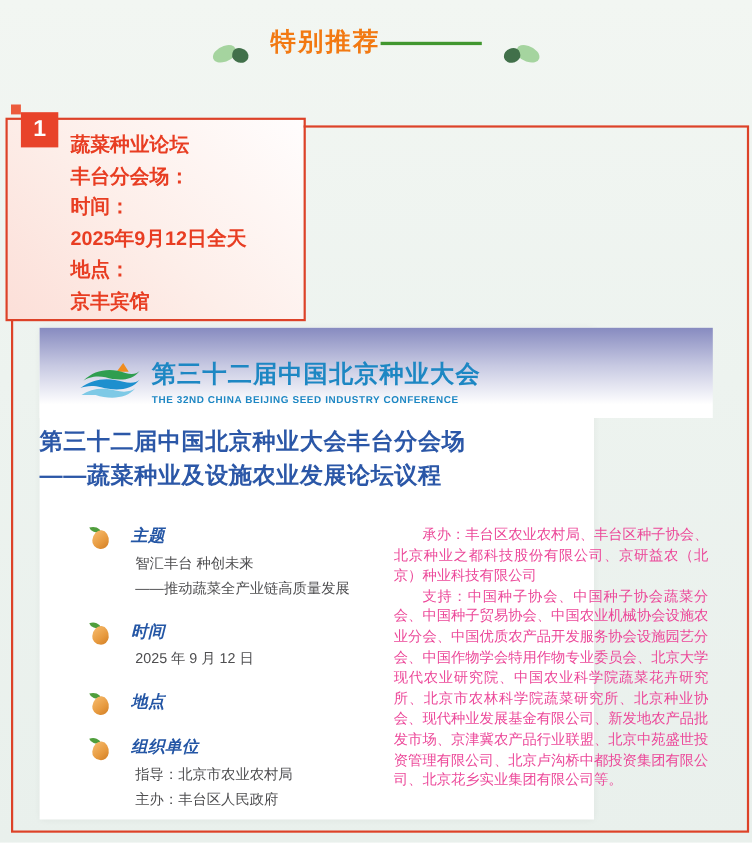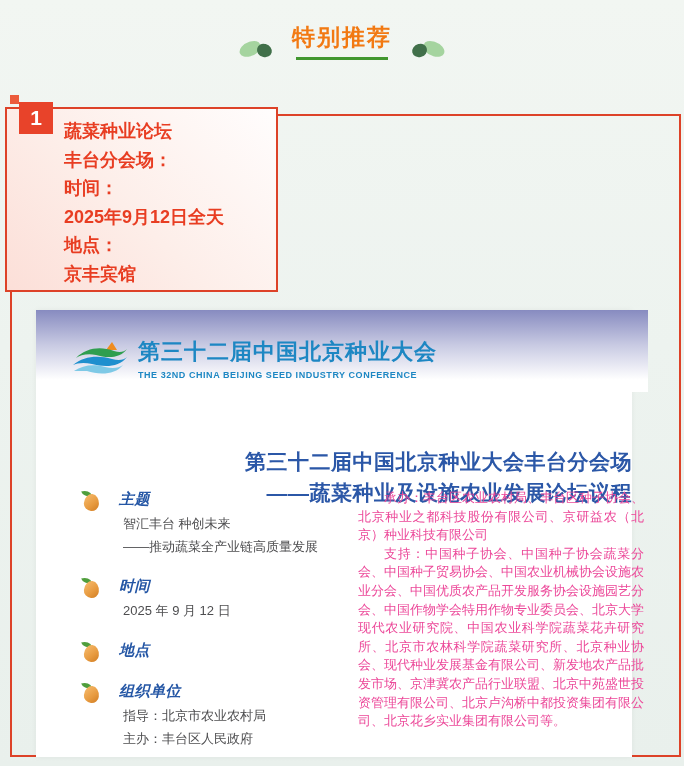--- a/index.html
+++ b/index.html
@@ -10,47 +10,47 @@
   
   .special-header{position:absolute;top:22px;left:0;right:0;
     display:flex;justify-content:center;align-items:flex-start;gap:13px;}
   .leaf-pair{position:relative;width:40px;height:22px;margin-top:16px;display:inline-block;}
   .leaf-pair.flip{transform:scaleX(-1);}
   .leaf{position:absolute;display:block;}
   .leaf.light{left:0;top:4px;width:22px;height:14px;background:#a5d49f;
     border-radius:60% 40% 55% 45%;transform:rotate(-18deg);}
   .leaf.dark{left:18px;top:6px;width:15px;height:13px;background:#41704a;
     border-radius:45% 55% 50% 50%;transform:rotate(14deg);}
-  .title-col{display:inline-flex;flex-direction:column;align-items:center;}
+  .title-col{display:inline-flex;flex-direction:row;align-items:center;}
   .special-title{font-size:23px;font-weight:800;color:#f27912;letter-spacing:2px;}
   .title-underline{width:92px;height:3px;background:#41972f;margin-top:4px;}
 
   
   .deco-square{position:absolute;left:10px;top:95px;width:9px;height:9px;background:#ec5b3c;}
   .outer-frame{position:absolute;left:10px;top:114px;width:671px;height:643px;
     border:2px solid #dd4228;box-sizing:border-box;}
   .promo-box{position:absolute;left:5px;top:107px;width:273px;height:185px;box-sizing:border-box;
     border:2px solid #dd4228;background:linear-gradient(225deg,#fffdfd 0%,#fdeee9 55%,#fcdfd8 100%);
     padding:8px 0 0 57px;}
   .promo-line{font-size:18px;line-height:28.5px;font-weight:bold;color:#e83d22;white-space:nowrap;}
   .num-badge{position:absolute;left:19px;top:102px;width:34px;height:32px;background:#e8432a;
     color:#ffffff;font-size:21px;font-weight:bold;display:flex;align-items:center;justify-content:center;}
 
   
-  .card{position:absolute;left:36px;top:310px;width:596px;height:447px;background:#ffffff;
+  .card{position:absolute;left:36px;top:298px;width:504px;height:447px;background:#ffffff;
     box-shadow:0 0 6px rgba(0,0,0,.05);}
   .banner{position:absolute;left:0;top:0;width:612px;height:82px;
     background:linear-gradient(180deg,#878bc0 0%,#c7c9e2 42%,#ffffff 85%);
     display:flex;align-items:center;padding:14px 0 0 34px;box-sizing:border-box;}
   .logo{width:58px;height:42px;margin-right:10px;flex:0 0 auto;}
   .banner-text{display:flex;flex-direction:column;}
   .banner-cn{font-size:22px;font-weight:800;color:#1d87c3;letter-spacing:1px;}
   .banner-en{font-size:9px;font-weight:bold;color:#1d87c3;letter-spacing:.55px;margin-top:3px;}
-  .card-title{position:absolute;top:88px;left:0;width:596px;text-align:right;
-    color:#2b57a7;font-size:21px;font-weight:800;line-height:31px;letter-spacing:.5px;margin-top:48px;}
+  .card-title{position:absolute;top:88px;left:0;width:596px;text-align:left;
+    color:#2b57a7;font-size:21px;font-weight:800;line-height:31px;letter-spacing:.5px;}
 
   .left-col{position:absolute;left:46px;top:180px;width:270px;}
   .section{margin-bottom:21px;}
   .sec-head{display:flex;align-items:flex-start;gap:18px;height:20px;font-style:italic;}
   .sec-title{font-size:15px;font-weight:800;color:#2456a5;letter-spacing:.5px;}
   .sec-line{margin-left:41px;margin-top:4px;font-size:13px;line-height:19px;color:#4e4e50;white-space:nowrap;}
   .seed-icon{position:relative;width:19px;height:21px;flex:0 0 auto;display:inline-block;}
   .seed-icon .seed{position:absolute;left:2px;top:4px;width:15px;height:17px;
     background:linear-gradient(135deg,#f5b869 10%,#e79a3f 60%,#d07c22 100%);
     border-radius:50% 50% 48% 52% / 58% 58% 42% 42%;transform:rotate(6deg);}

